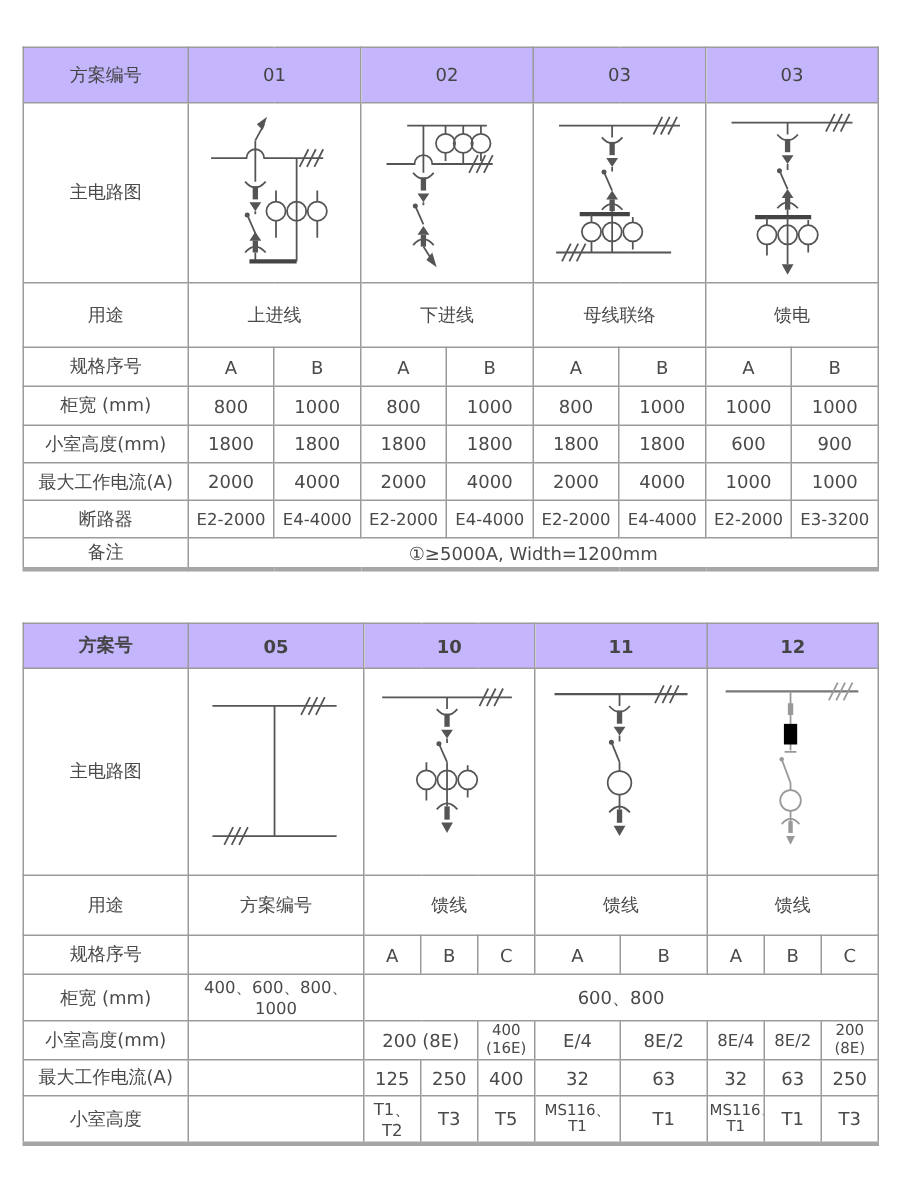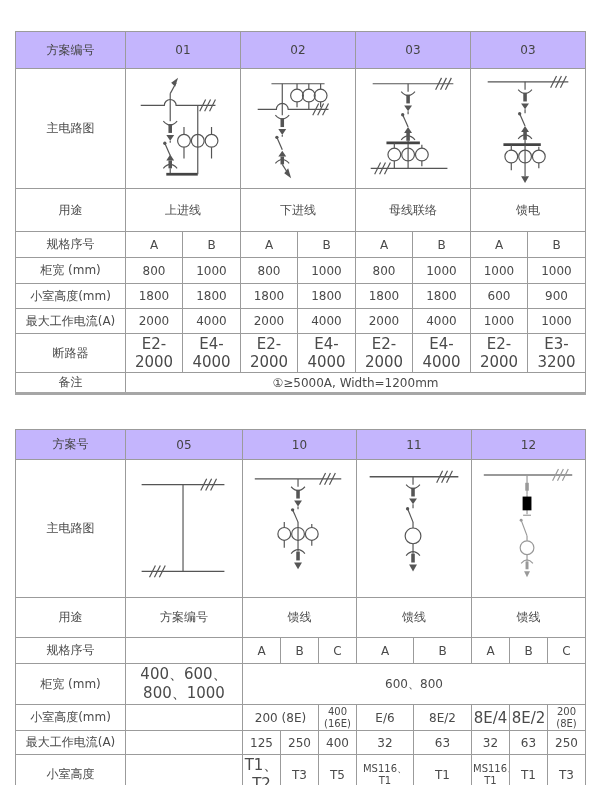--- a/index.html
+++ b/index.html
@@ -23,29 +23,29 @@
   table.t2 { margin-top:34px; }
   td {
     border:1px solid #9b9b9b;
     text-align:center; vertical-align:middle;
     font-size:12px; padding:1px; overflow:hidden;
     color:#4a4a4a;
   }
   td.hdr { background:#c4b5fd; color:#444; }
   td.lbl { }
   td.sm { font-size:10px; line-height:1.15; }
-  td.md { font-size:15px; }
+  td.md { font-size:11px; }
   td.diag { padding:0; }
   .r-h1  td { height:37px; }
   .r-d1  td { height:120px; }
   .r-use1 td{ height:43px; }
   .r-26  td { height:26px;text-align:center; }
   .r-25  td { height:25px; }
   .r-note1 td { height:20px;margin-top:24px; }
-  .r-h2  td { height:30px; }
+  .r-h2  td { height:30px;font-weight:bold; }
   .r-d2  td { height:138px; }
   .r-use2 td{ height:40px; }
   .r-24  td { height:24px; }
   svg.ckt { display:block; margin:0 auto; }
   svg.ckt path, svg.ckt line, svg.ckt circle { fill:none; stroke:#555; stroke-width:1.2; }
   svg.ckt polygon, svg.ckt rect.solid { fill:#555; stroke:none; }
   svg.ckt .blob { fill:#555; stroke:none; }
   svg.ckt .thick { stroke:#444; stroke-width:2.8; }
   svg.ckt .busb { stroke-width:1.6; }
   svg.lt path, svg.lt line, svg.lt circle { stroke:#999; }
@@ -417,21 +417,21 @@
     <tr class="r-26">
       <td class="lbl">柜宽 (mm)</td>
       <td class="md">400、600、800、1000</td>
       <td colspan="8">600、800</td>
     </tr>
     <tr class="r-24">
       <td class="lbl">小室高度(mm)</td>
       <td></td>
       <td colspan="2">200 (8E)</td>
       <td class="sm">400 (16E)</td>
-      <td>E/6</td>
+      <td>E/4</td>
       <td>8E/2</td>
       <td class="md">8E/4</td>
       <td class="md">8E/2</td>
       <td class="sm">200 (8E)</td>
     </tr>
     <tr class="r-24">
       <td class="lbl">最大工作电流(A)</td>
       <td></td>
       <td>125</td>
       <td>250</td>

